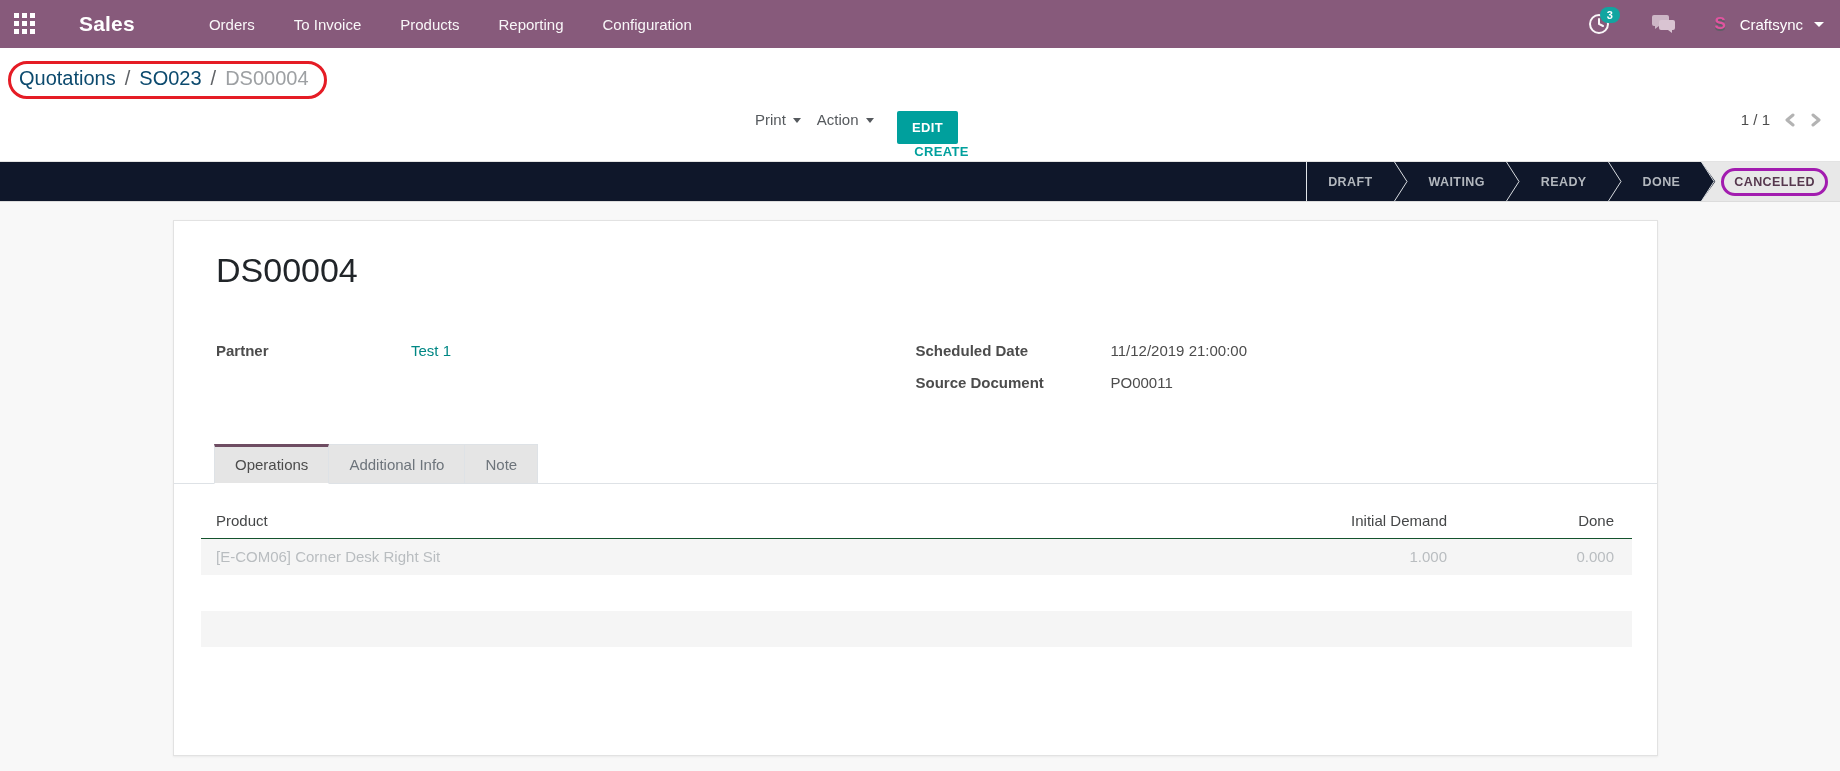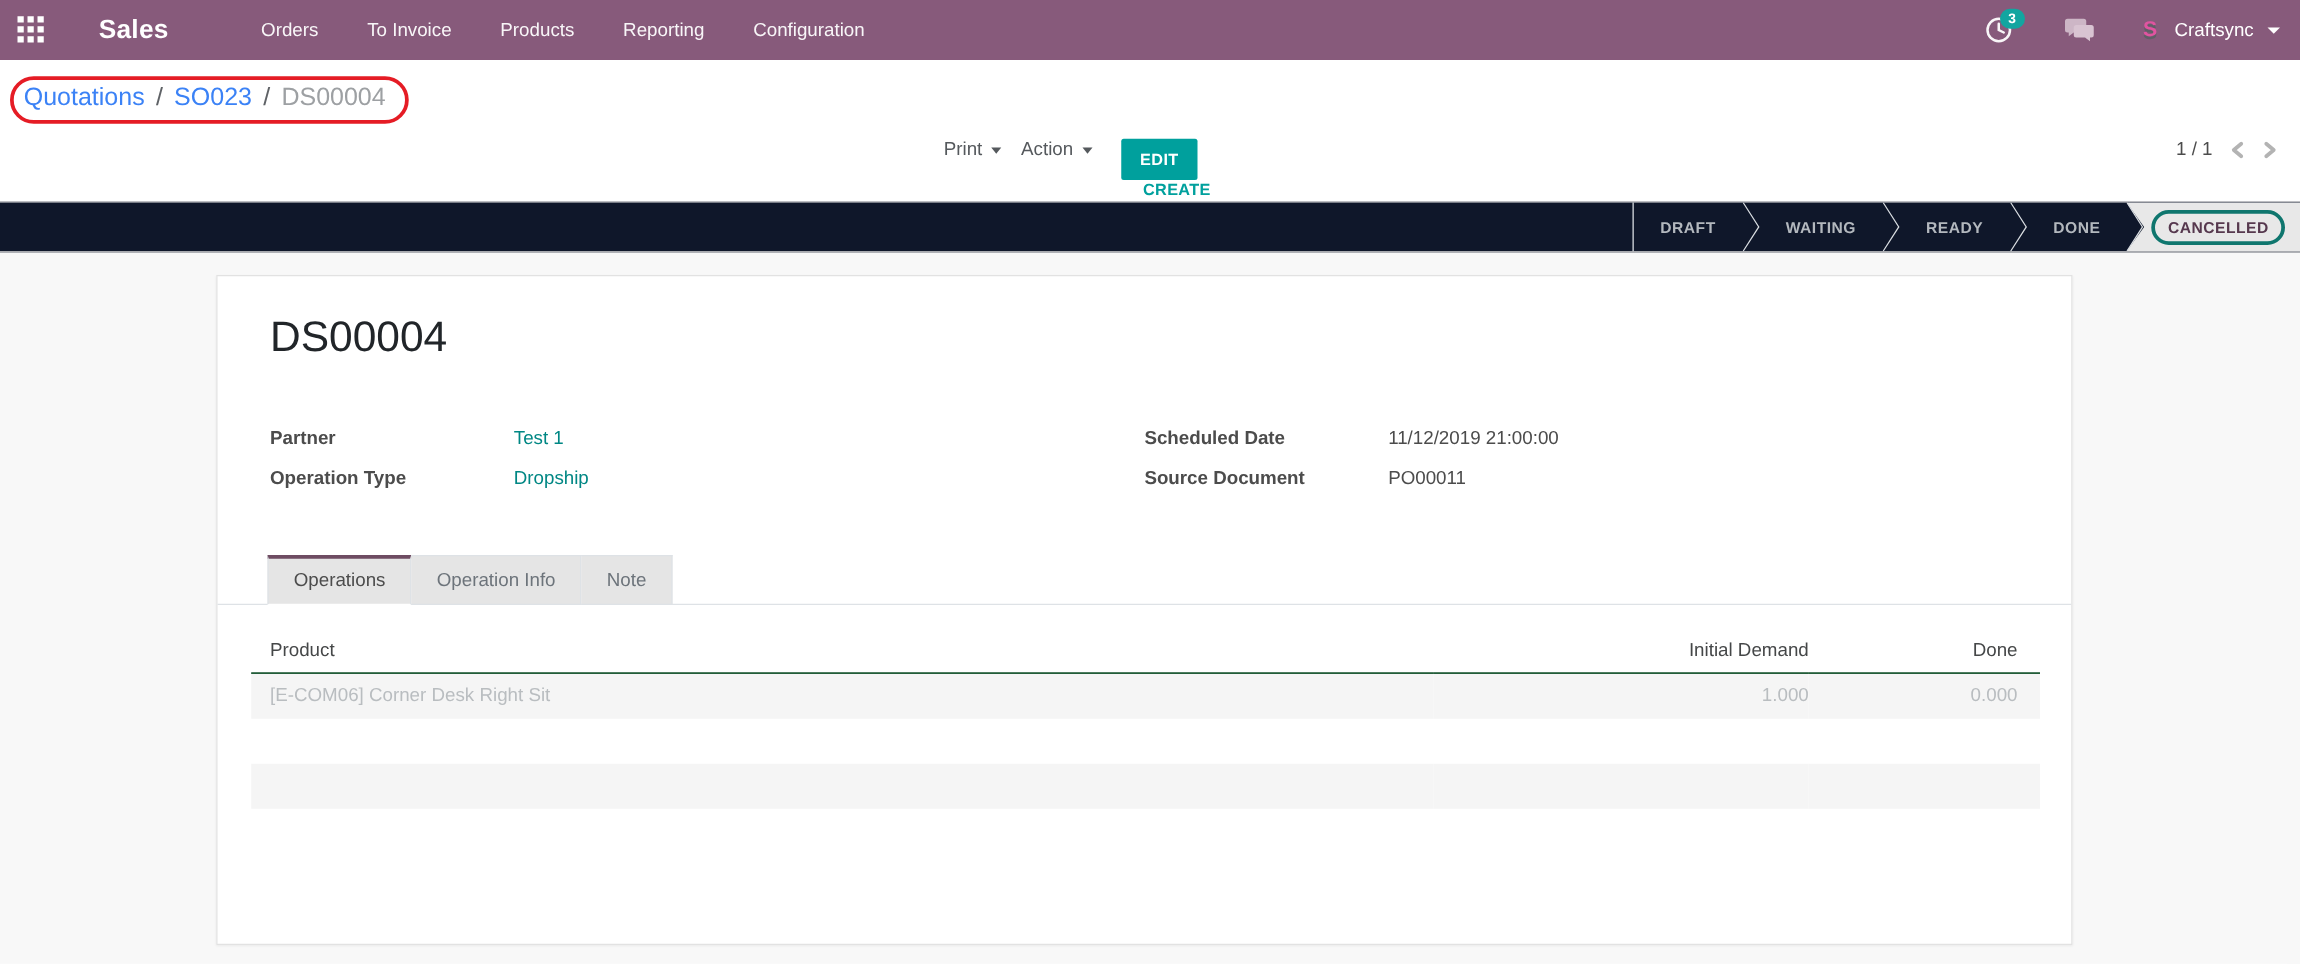--- a/index.html
+++ b/index.html
@@ -37,21 +37,21 @@
 
   
   .panel { background:#fff; height:113px; }
   .breadcrumb-row { height:63px; padding:13px 0 0 8px; }
   .annotation-oval {
     display:inline-flex; align-items:center;
     border:3px solid #e51c25; border-radius:20px;
     padding:3px 15px 6px 8px;
   }
   .breadcrumb { font-size:20px; display:flex; gap:9px; align-items:baseline; }
-  .breadcrumb a { color:#3b82f6; text-decoration:none; cursor:pointer; }
+  .breadcrumb a { color:#0c4a6e; text-decoration:none; cursor:pointer; }
   .breadcrumb .sep { color:#5f6266; }
   .breadcrumb .current { color:#9da0a3; }
 
   .buttons-row { height:50px; display:flex; align-items:center; position:relative; padding-left:15px;flex-direction:column; }
   .btn-primary {
     background:#00A09D; color:#fff; border:none; font-family:inherit;
     font-size:13px; font-weight:bold; letter-spacing:.3px;
     padding:9px 15px; border-radius:2px; cursor:pointer;
   }
   .btn-link { background:none; border:none; font-family:inherit; color:#00A09D; font-size:13px; font-weight:bold; letter-spacing:.3px; margin-left:28px; cursor:pointer; }
@@ -75,21 +75,21 @@
   }
   .sb-sep { flex:0 0 14px; position:relative; z-index:2; }
   .sb-sep svg { display:block; }
   .sb-state.active {
     background:#e8e8e8; color:#56384e;
     margin-left:-14px; padding-left:28px; padding-right:22px;
     clip-path:polygon(0 0, 100% 0, 100% 100%, 0 100%, 14px 50%);
     z-index:1;
   }
   .annotation-oval-sm {
-    border:3px solid #0f766e; border-radius:17px;
+    border:3px solid #a21caf; border-radius:17px;
     padding:4px 10px; margin:-4px -10px -4px -8px;
   }
 
   
   .page { height:569px; background:#f8f8f8; }
   .card {
     width:1485px; height:536px; margin:18px 0 0 173px;
     background:#fff; border:1px solid #e2e2e2;
     box-shadow:0 1px 2px rgba(0,0,0,.06);
     padding:30px 0 0 0;
@@ -256,42 +256,38 @@
 <div class="page">
   <div class="card">
     <div class="sheet-pad">
       <h1 class="form-title">DS00004</h1>
 
       <div class="field-grid">
         <div class="field-col">
           <div class="field-row">
             <div class="field-label">Partner</div>
             <a class="field-link">Test 1</a>
-          </div>
-          <div class="field-row">
-            <div class="field-label">Operation Type</div>
-            <a class="field-link">Dropship</a>
           </div>
         </div>
         <div class="field-col">
           <div class="field-row">
             <div class="field-label">Scheduled Date</div>
             <div class="field-value">11/12/2019 21:00:00</div>
           </div>
           <div class="field-row">
             <div class="field-label">Source Document</div>
             <div class="field-value">PO00011</div>
           </div>
         </div>
       </div>
     </div>
 
     <div class="tab-bar">
       <div class="tab active">Operations</div>
-      <div class="tab">Operation Info</div>
+      <div class="tab">Additional Info</div>
       <div class="tab">Note</div>
     </div>
 
     <table class="ops-table">
       <thead>
         <tr>
           <th>Product</th>
           <th class="num col-demand">Initial Demand</th>
           <th class="num col-done last">Done</th>
         </tr>

